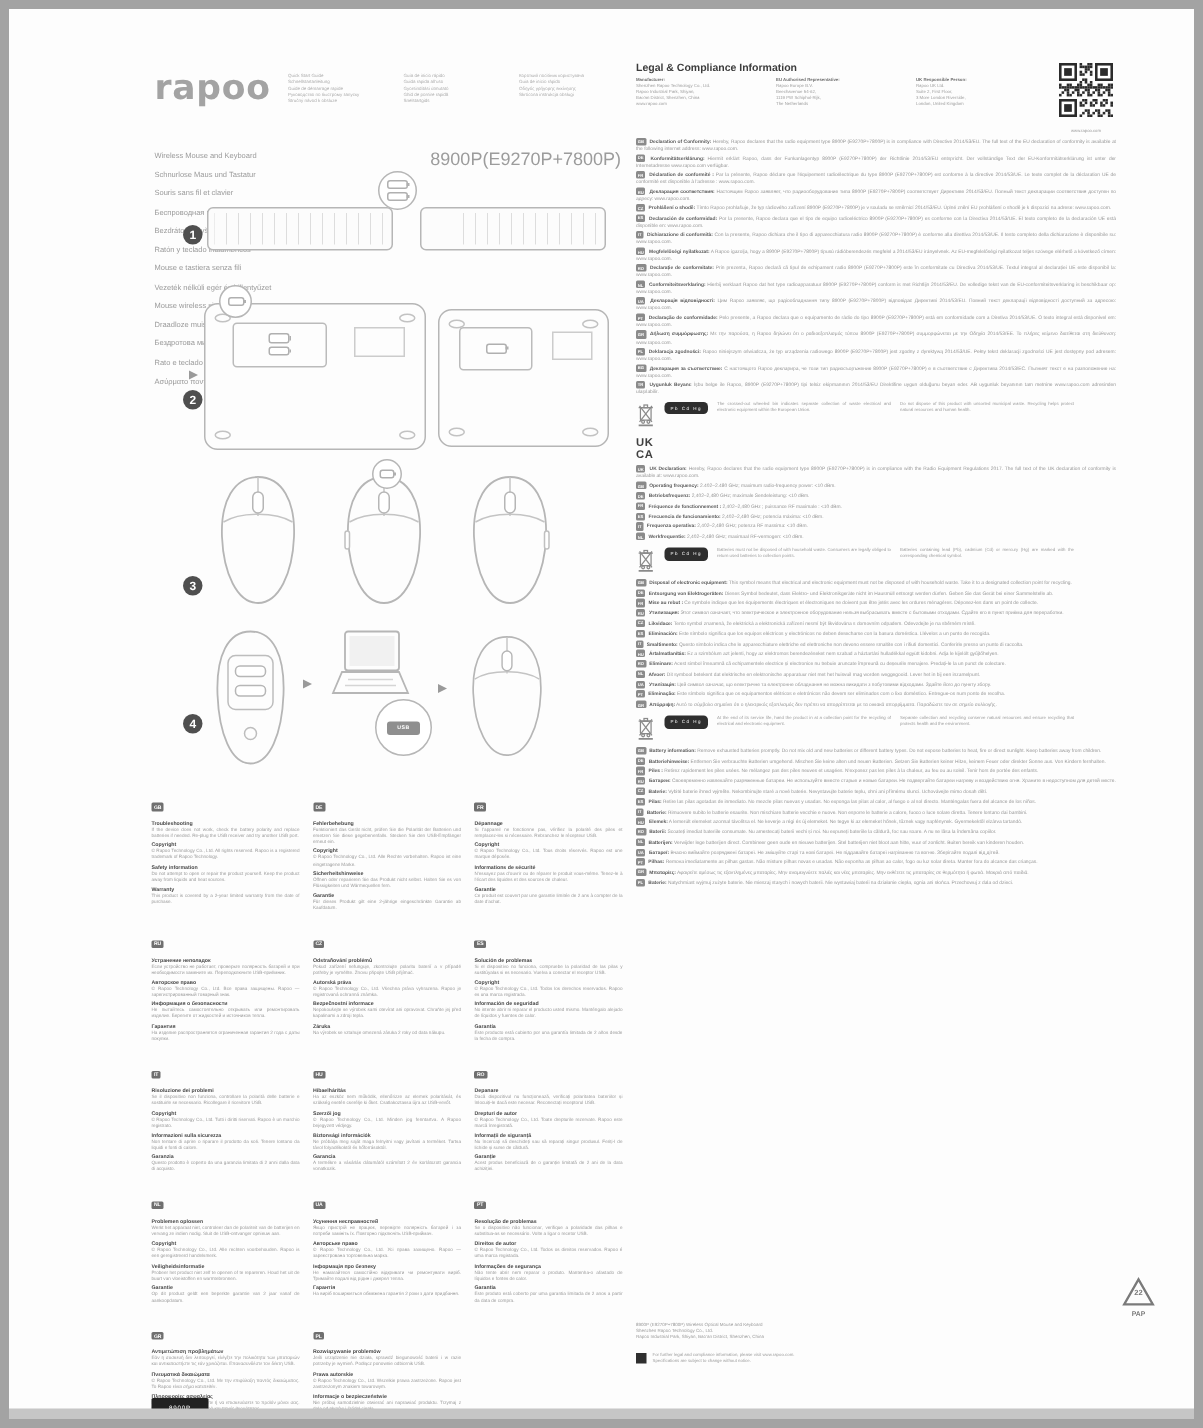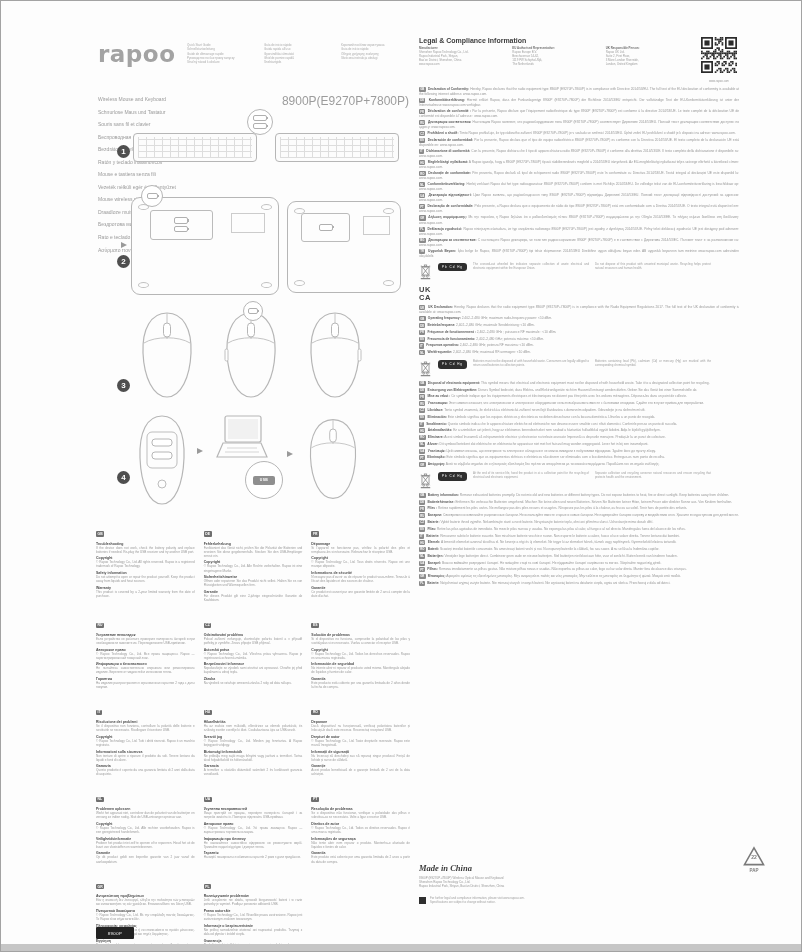--- a/index.html
+++ b/index.html
@@ -1,16 +1,16 @@
 <!DOCTYPE html>
 <html><head>
 <meta charset="utf-8">
 <style>
   html,body{margin:0;padding:0;background:#fff;}
-  .canvas{position:relative;width:802px;height:952px;background:#fdfdfd;border:1px solid #a3a3a3;box-sizing:border-box;
+  .canvas{position:relative;width:802px;height:952px;background:#fdfdfd;border:6px solid #a3a3a3;box-sizing:border-box;
           font-family:"Liberation Sans",sans-serif;overflow:hidden;}
   .bottom-edge{position:absolute;left:0;bottom:0;width:100%;height:7px;background:#c6c6c6;}
 
   
   .logo{position:absolute;left:97px;top:40px;font-size:23px;font-weight:bold;color:#a3a3a3;letter-spacing:.5px;
         font-family:"DejaVu Sans",sans-serif;}
   .qsg{position:absolute;left:186px;top:42px;width:224px;display:flex;gap:7px;}
   .qsg-col{flex:1;}
   .qsg-line{font-size:3px;line-height:4.3px;color:#ababab;white-space:nowrap;overflow:hidden;}
   .legal-head{position:absolute;left:418px;top:36px;width:272px;}
@@ -533,21 +533,20 @@
         <div class="citem"><span class="cbadge">NL</span><span class="clead"> Batterijen:</span><span class="ctext"> Verwijder lege batterijen direct. Combineer geen oude en nieuwe batterijen. Stel batterijen niet bloot aan hitte, vuur of zonlicht. Buiten bereik van kinderen houden.</span></div>
         <div class="citem"><span class="cbadge">UA</span><span class="clead"> Батареї:</span><span class="ctext"> Вчасно виймайте розряджені батареї. Не змішуйте старі та нові батареї. Не піддавайте батареї нагріванню та вогню. Зберігайте подалі від дітей.</span></div>
         <div class="citem"><span class="cbadge">PT</span><span class="clead"> Pilhas:</span><span class="ctext"> Remova imediatamente as pilhas gastas. Não misture pilhas novas e usadas. Não exponha as pilhas ao calor, fogo ou luz solar direta. Manter fora do alcance das crianças.</span></div>
         <div class="citem"><span class="cbadge">GR</span><span class="clead"> Μπαταρίες:</span><span class="ctext"> Αφαιρείτε αμέσως τις εξαντλημένες μπαταρίες. Μην αναμειγνύετε παλιές και νέες μπαταρίες. Μην εκθέτετε τις μπαταρίες σε θερμότητα ή φωτιά. Μακριά από παιδιά.</span></div>
         <div class="citem"><span class="cbadge">PL</span><span class="clead"> Baterie:</span><span class="ctext"> Natychmiast wyjmuj zużyte baterie. Nie mieszaj starych i nowych baterii. Nie wystawiaj baterii na działanie ciepła, ognia ani słońca. Przechowuj z dala od dzieci.</span></div>
       </div>
 
     <div class="rc-spacer"></div>
 
     <div class="footer-right">
-      <div class="made-in">Made in China</div>
       <div>
           <div class="fline">8900P (E9270P+7800P) Wireless Optical Mouse and Keyboard</div>
           <div class="fline">Shenzhen Rapoo Technology Co., Ltd.</div>
           <div class="fline">Rapoo Industrial Park, Shiyan, Bao'an District, Shenzhen, China</div>
         </div>
       <div class="bottom-block">
         <div class="bsquare"></div>
         <div>
             <div class="bline">For further legal and compliance information, please visit www.rapoo.com.</div>
             <div class="bline">Specifications are subject to change without notice.</div>

